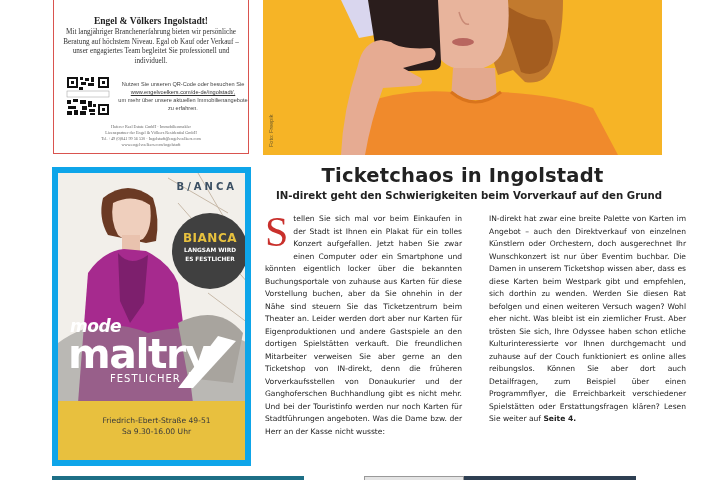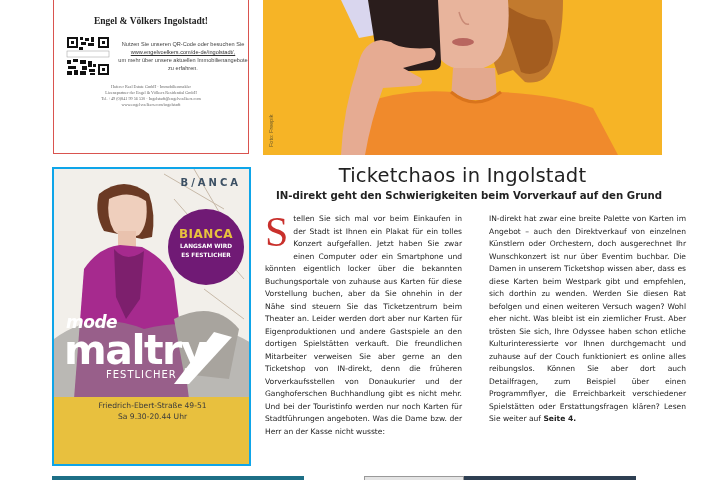--- a/index.html
+++ b/index.html
@@ -28,47 +28,47 @@
   }
   .hero-credit {
     position: absolute; left: 3px; bottom: 8px; font-family: "Liberation Sans", sans-serif;
     font-size: 5.5px; color: #6b5a2a; transform: rotate(-90deg); transform-origin: left bottom;
     white-space: nowrap; left: 11px;
   }
 
   
   .maltry-ad {
     position: absolute; left: 52px; top: 167px; width: 199px; height: 299px;
-    border: 2px solid #0ea5e9; background: #f4f2ef; overflow: hidden;
+    border: 6px solid #0ea5e9; background: #f4f2ef; overflow: hidden;
   }
   .bianca-brand {
     position: absolute; right: 8px; top: 8px; font-family: "DejaVu Sans", sans-serif;
     font-size: 10px; letter-spacing: 3px; color: #3b4f63; font-weight: bold;
   }
   .bianca-badge {
     position: absolute; left: 114px; top: 40px; width: 76px; height: 76px; border-radius: 50%;
-    background: #701a75; text-align: center; color: #fff; padding-top: 18px;
+    background: #404040; text-align: center; color: #fff; padding-top: 18px;
   }
   .bianca-badge .b-name { font-size: 12px; font-weight: bold; color: #e7c13e; letter-spacing: 0.5px; }
   .bianca-badge .b-sub { font-size: 5.8px; font-weight: bold; line-height: 7px; margin-top: 2px; }
   .maltry-logo { position: absolute; left: 10px; top: 143px; width: 180px; height: 75px; text-align: center; }
   .maltry-logo .mode { position: absolute; left: 2px; top: 0; font-size: 17px; font-weight: bold; color: #fff; font-style: italic; letter-spacing: -0.5px; }
   .maltry-logo .maltry { position: absolute; left: 0; top: 14px; font-size: 41px; font-weight: bold; color: #fff; letter-spacing: -1.5px; }
   .maltry-logo .city { position: absolute; left: 42px; top: 57px; font-size: 10px; color: #fff; letter-spacing: 1px; }
   .maltry-info {
     position: absolute; left: 0; top: 228px; width: 197px; height: 70px; background: #e8c03e;
     text-align: center; font-family: "DejaVu Sans", sans-serif; color: #3a3a3a;
-    font-size: 7.6px; line-height: 11px; padding-top: 3px;
+    font-size: 7.6px; line-height: 11px; padding-top: 14px;
   }
   .maltry-info .hours-title { font-weight: bold; }
 
   
   .article-title {
     position: absolute; left: 263px; top: 164px; width: 399px; text-align: center;
-    font-family: "DejaVu Sans", sans-serif; font-weight: normal; font-size: 19.5px; color: #222;
+    font-family: "DejaVu Sans", sans-serif; font-weight: bold; font-size: 19.5px; color: #222;
     letter-spacing: 0.2px;
   }
   .article-subtitle {
     position: absolute; left: 263px; top: 190px; width: 399px; text-align: right;
     font-family: "DejaVu Sans", sans-serif; font-size: 10.2px; color: #222;
   }
   .col {
     position: absolute; top: 213px; width: 197px;
     font-family: "DejaVu Sans", sans-serif; font-size: 7.55px; line-height: 12.5px;
     text-align: justify; color: #222; hyphens: manual;
@@ -84,20 +84,21 @@
   
   .strip-left { position: absolute; left: 52px; top: 476px; width: 252px; height: 6px; background: #1d6f86; }
   .strip-right-a { position: absolute; left: 364px; top: 476px; width: 100px; height: 6px; background: #e4e4e4; border: 1px solid #999; }
   .strip-right-b { position: absolute; left: 464px; top: 476px; width: 172px; height: 6px; background: #2e3f52; }
 </style>
 </head>
 <body>
 
 <div class="ev-ad">
   <div class="ev-headline">Engel &amp; Völkers Ingolstadt!</div>
+  <div class="ev-body">Mit langjähriger Branchenerfahrung bieten wir persönliche Beratung auf höchstem Niveau. Egal ob Kauf oder Verkauf – unser engagiertes Team begleitet Sie professionell und individuell.</div>
   <div class="ev-qr-row">
     <div class="ev-qr">
       <svg width="44" height="40" viewBox="0 0 44 40">
         <rect x="0" y="0" width="44" height="40" fill="#fff"></rect>
         <rect x="1" y="1" width="11" height="11" fill="#111"></rect>
           <rect x="3" y="3" width="7" height="7" fill="#fff"></rect>
           <rect x="5" y="5" width="3" height="3" fill="#111"></rect>
         <rect x="32" y="1" width="11" height="11" fill="#111"></rect>
           <rect x="34" y="3" width="7" height="7" fill="#fff"></rect>
           <rect x="36" y="5" width="3" height="3" fill="#111"></rect>
@@ -192,21 +193,21 @@
   <div class="maltry-logo">
     <svg width="180" height="75" viewBox="0 0 180 75" style="position:absolute;left:0;top:0;">
       <path d="M150 20 L168 25 L125 72 L110 72 Z" fill="#fff"></path>
     </svg>
     <span class="mode">mode</span>
     <span class="maltry">maltry</span>
     <span class="city">FESTLICHER</span>
   </div>
   <div class="maltry-info">
     <div>Friedrich-Ebert-Straße 49-51</div>
-    <div>Sa 9.30-20.44 Uhr</div>
+    <div>Sa 9.30-16.00 Uhr</div>
   </div>
 </div>
 
 <h1 class="article-title">Ticketchaos in Ingolstadt</h1>
 <h2 class="article-subtitle">IN-direkt geht den Schwierigkeiten beim Vorverkauf auf den Grund</h2>
 
 <div class="col col-left">
   <span class="dropcap">S</span><span>tellen Sie sich mal vor beim Einkaufen in der Stadt ist Ihnen ein Plakat für ein tolles Konzert aufgefallen. Jetzt haben Sie zwar einen Computer oder ein Smart­phone und könnten eigentlich locker über die bekannten Buchungsportale von zuhause aus Karten für diese Vorstellung buchen, aber da Sie ohnehin in der Nähe sind steuern Sie das Ticketzentrum beim Theater an. Leider werden dort aber nur Karten für Eigenpro­duktionen und andere Gastspiele an den dor­tigen Spielstätten verkauft. Die freundlichen Mitarbeiter verweisen Sie aber gerne an den Ticketshop von IN-direkt, denn die früheren Vorverkaufsstellen von Donaukurier und der Ganghoferschen Buchhandlung gibt es nicht mehr. Und bei der Touristinfo werden nur noch Karten für Stadtführungen angeboten. Was die Dame bzw. der Herr an der Kasse nicht wusste:</span>
 </div>
 

